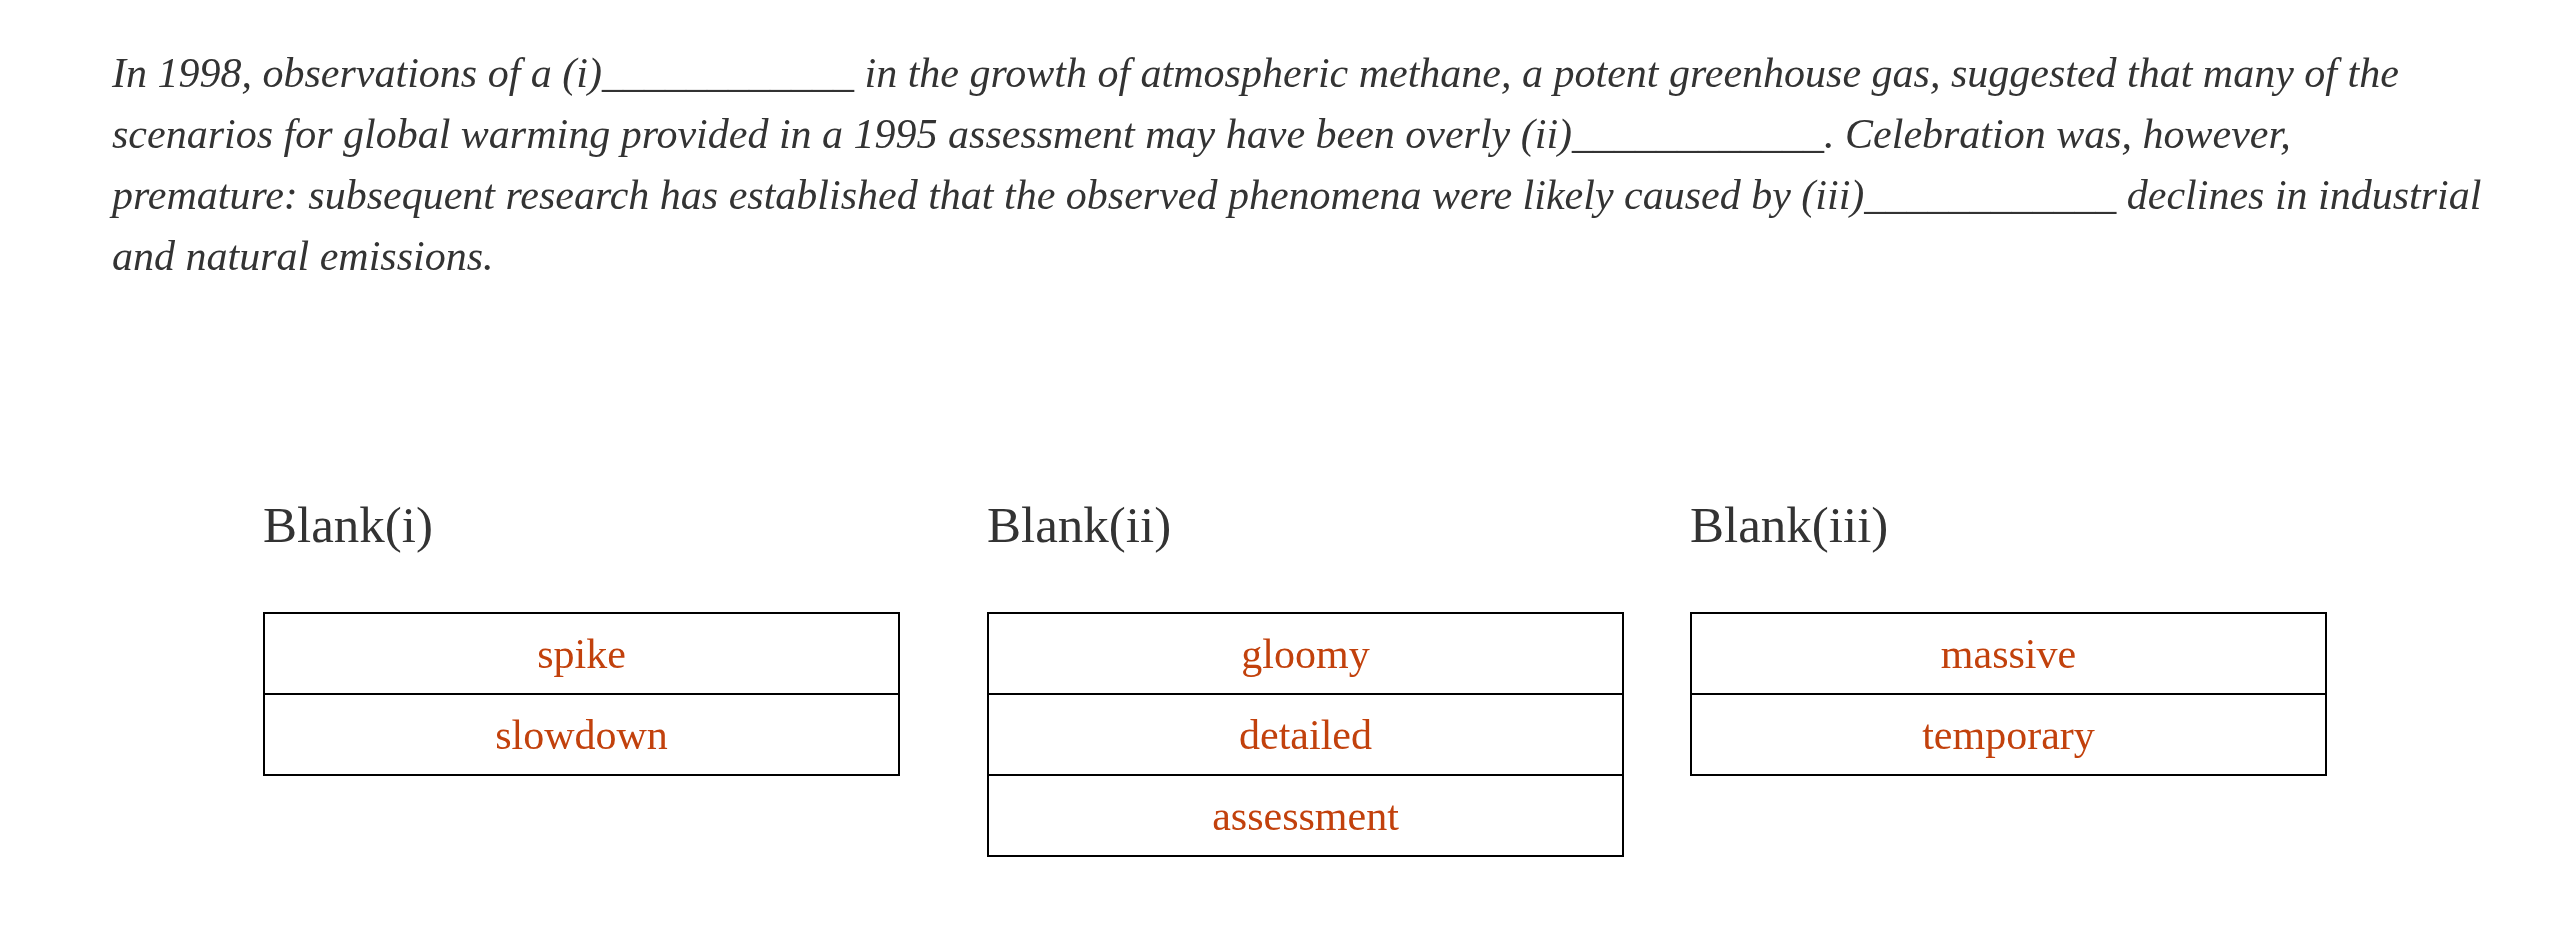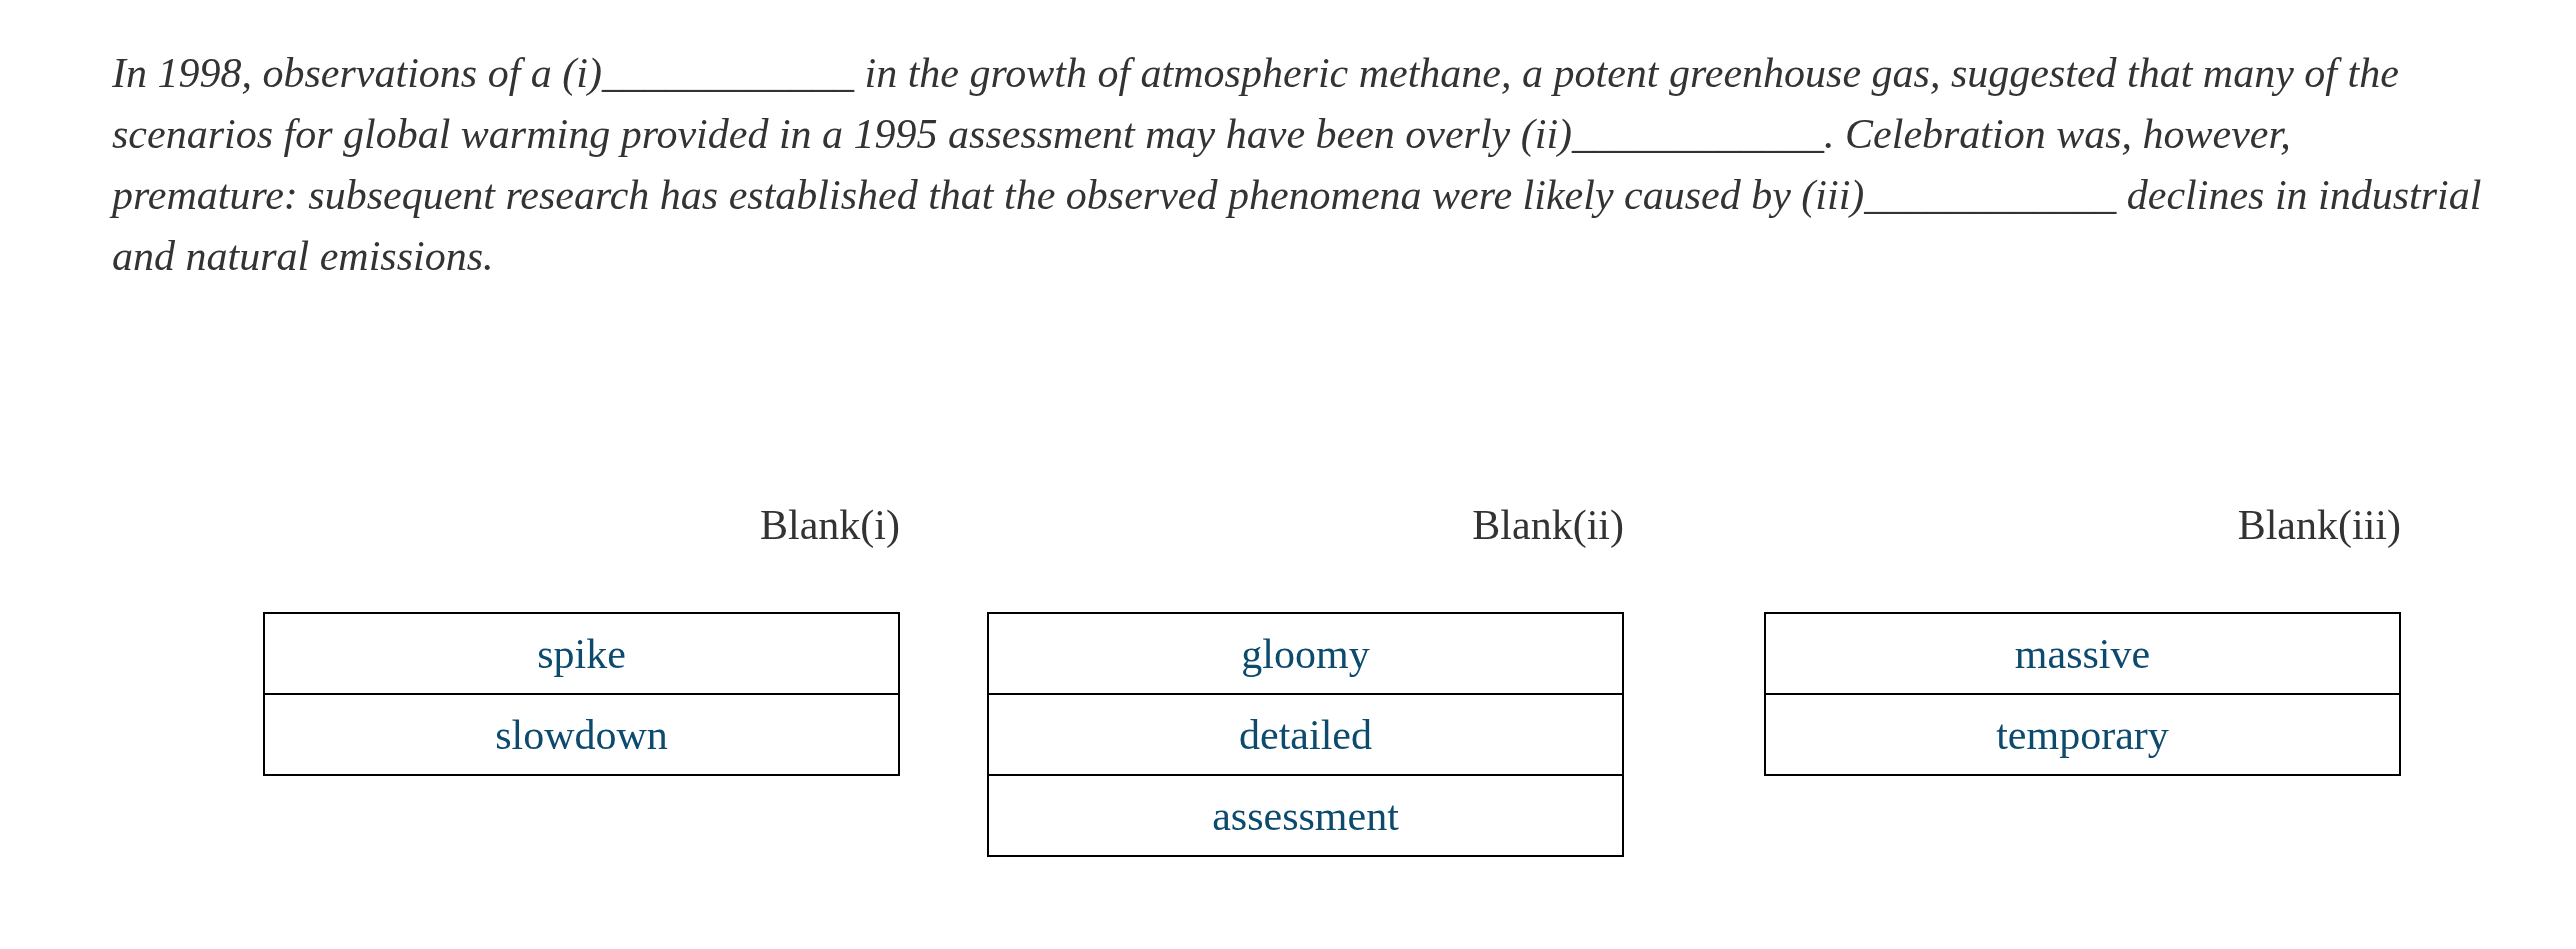--- a/index.html
+++ b/index.html
@@ -23,45 +23,45 @@
     font-size: 42px;
     line-height: 61px;
     margin: 0;
     white-space: normal;
     font-style: italic;
   }
   .blank-header {
     position: absolute;
     top: 501px;
     width: 637px;
-    text-align: right;
-    font-size: 42px;
+    text-align: left;
+    font-size: 51px;
     line-height: 49px;
   }
   .choices {
     position: absolute;
     top: 612px;
     width: 637px;
     border-collapse: collapse;
     table-layout: fixed;
   }
   .choices td {
     border: 2.5px solid #000000;
     height: 79px;
     padding: 0;
     text-align: center;
     vertical-align: middle;
     font-size: 42px;
-    color: #0c4a6e;
+    color: #c2410c;
     cursor: pointer;
     margin-top: 40px;
   }
   .col-1 { left: 263px; }
   .col-2 { left: 987px; }
-  .col-3 { left: 1764px; }
+  .col-3 { left: 1690px; }
 </style>
 </head>
 <body>
 
 <p class="passage"><span>In 1998, observations of a </span><span>(i)____________</span><span> in the growth of atmospheric methane, a potent greenhouse gas, suggested that many of the scenarios for global warming provided in a 1995 assessment may have been overly </span><span>(ii)____________</span><span>. Celebration was, however, premature: subsequent research has established that the observed phenomena were likely caused by </span><span>(iii)____________</span><span> declines in industrial and natural emissions.</span></p>
 
 <div class="blank-header col-1">Blank(i)</div>
 <div class="blank-header col-2">Blank(ii)</div>
 <div class="blank-header col-3">Blank(iii)</div>
 

